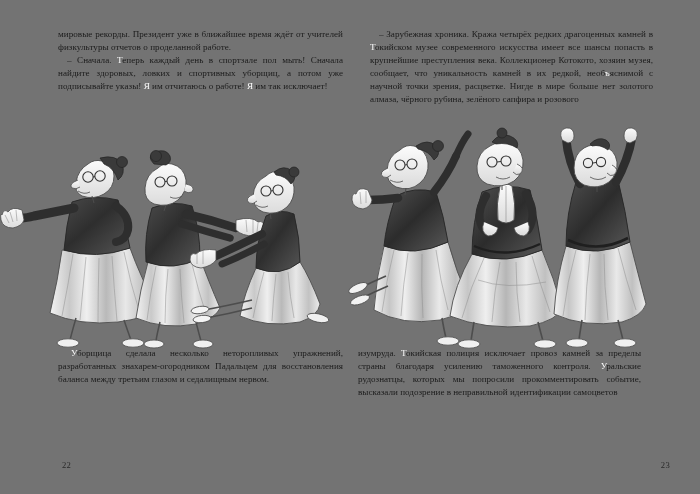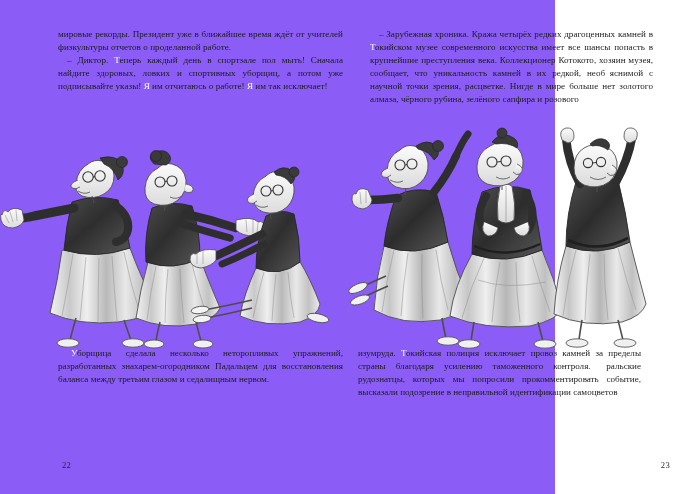--- a/index.html
+++ b/index.html
@@ -9,23 +9,23 @@
   body {
     width: 700px;
     height: 494px;
     background: #ffffff;
     font-family: "Liberation Serif", "DejaVu Serif", serif;
     overflow: hidden;
   }
 
   .spread {
     position: relative;
-    width: 555px;
+    width: 700px;
     height: 494px;
-    background: #8b5cf6;
+    background: #737373;
     display: flex;
   }
 
   .page {
     position: relative;
     width: 350px;
     height: 494px;
     box-sizing: border-box;
   }
 
@@ -83,21 +83,21 @@
 </style>
 </head>
 <body>
 
 <div class="spread">
 
   <div class="page page-left">
 
     <div class="textblock">
       <p class="para"><span>мировые рекорды. Президент уже в ближайшее время ждёт от учителей физкультуры отчетов о проделанной работе.</span></p>
-      <p class="para dash"><span>– Диктор. </span><span class="faded">Т</span><span>еперь каждый день в спортзале пол мыть! Сначала найдите здоровых, ловких и спортивных уборщиц, а потом уже подписывайте указы! </span><span class="faded">Я</span><span> им отчитаюсь о работе! </span><span class="faded">Я</span><span> им так исключает!</span></p>
+      <p class="para dash"><span>– Сначала. </span><span class="faded">Т</span><span>еперь каждый день в спортзале пол мыть! Сначала найдите здоровых, ловких и спортивных уборщиц, а потом уже подписывайте указы! </span><span class="faded">Я</span><span> им отчитаюсь о работе! </span><span class="faded">Я</span><span> им так исключает!</span></p>
     </div>
 
     <div class="art" style="top:150px;">
       <svg width="350" height="200" viewBox="0 0 350 200" aria-hidden="true">
         <defs>
           <linearGradient id="skirtL" x1="0" y1="0" x2="1" y2="0">
             <stop offset="0%" stop-color="#f2f2f2"></stop>
             <stop offset="18%" stop-color="#c9c9c9"></stop>
             <stop offset="34%" stop-color="#efefef"></stop>
             <stop offset="52%" stop-color="#b9b9b9"></stop>

